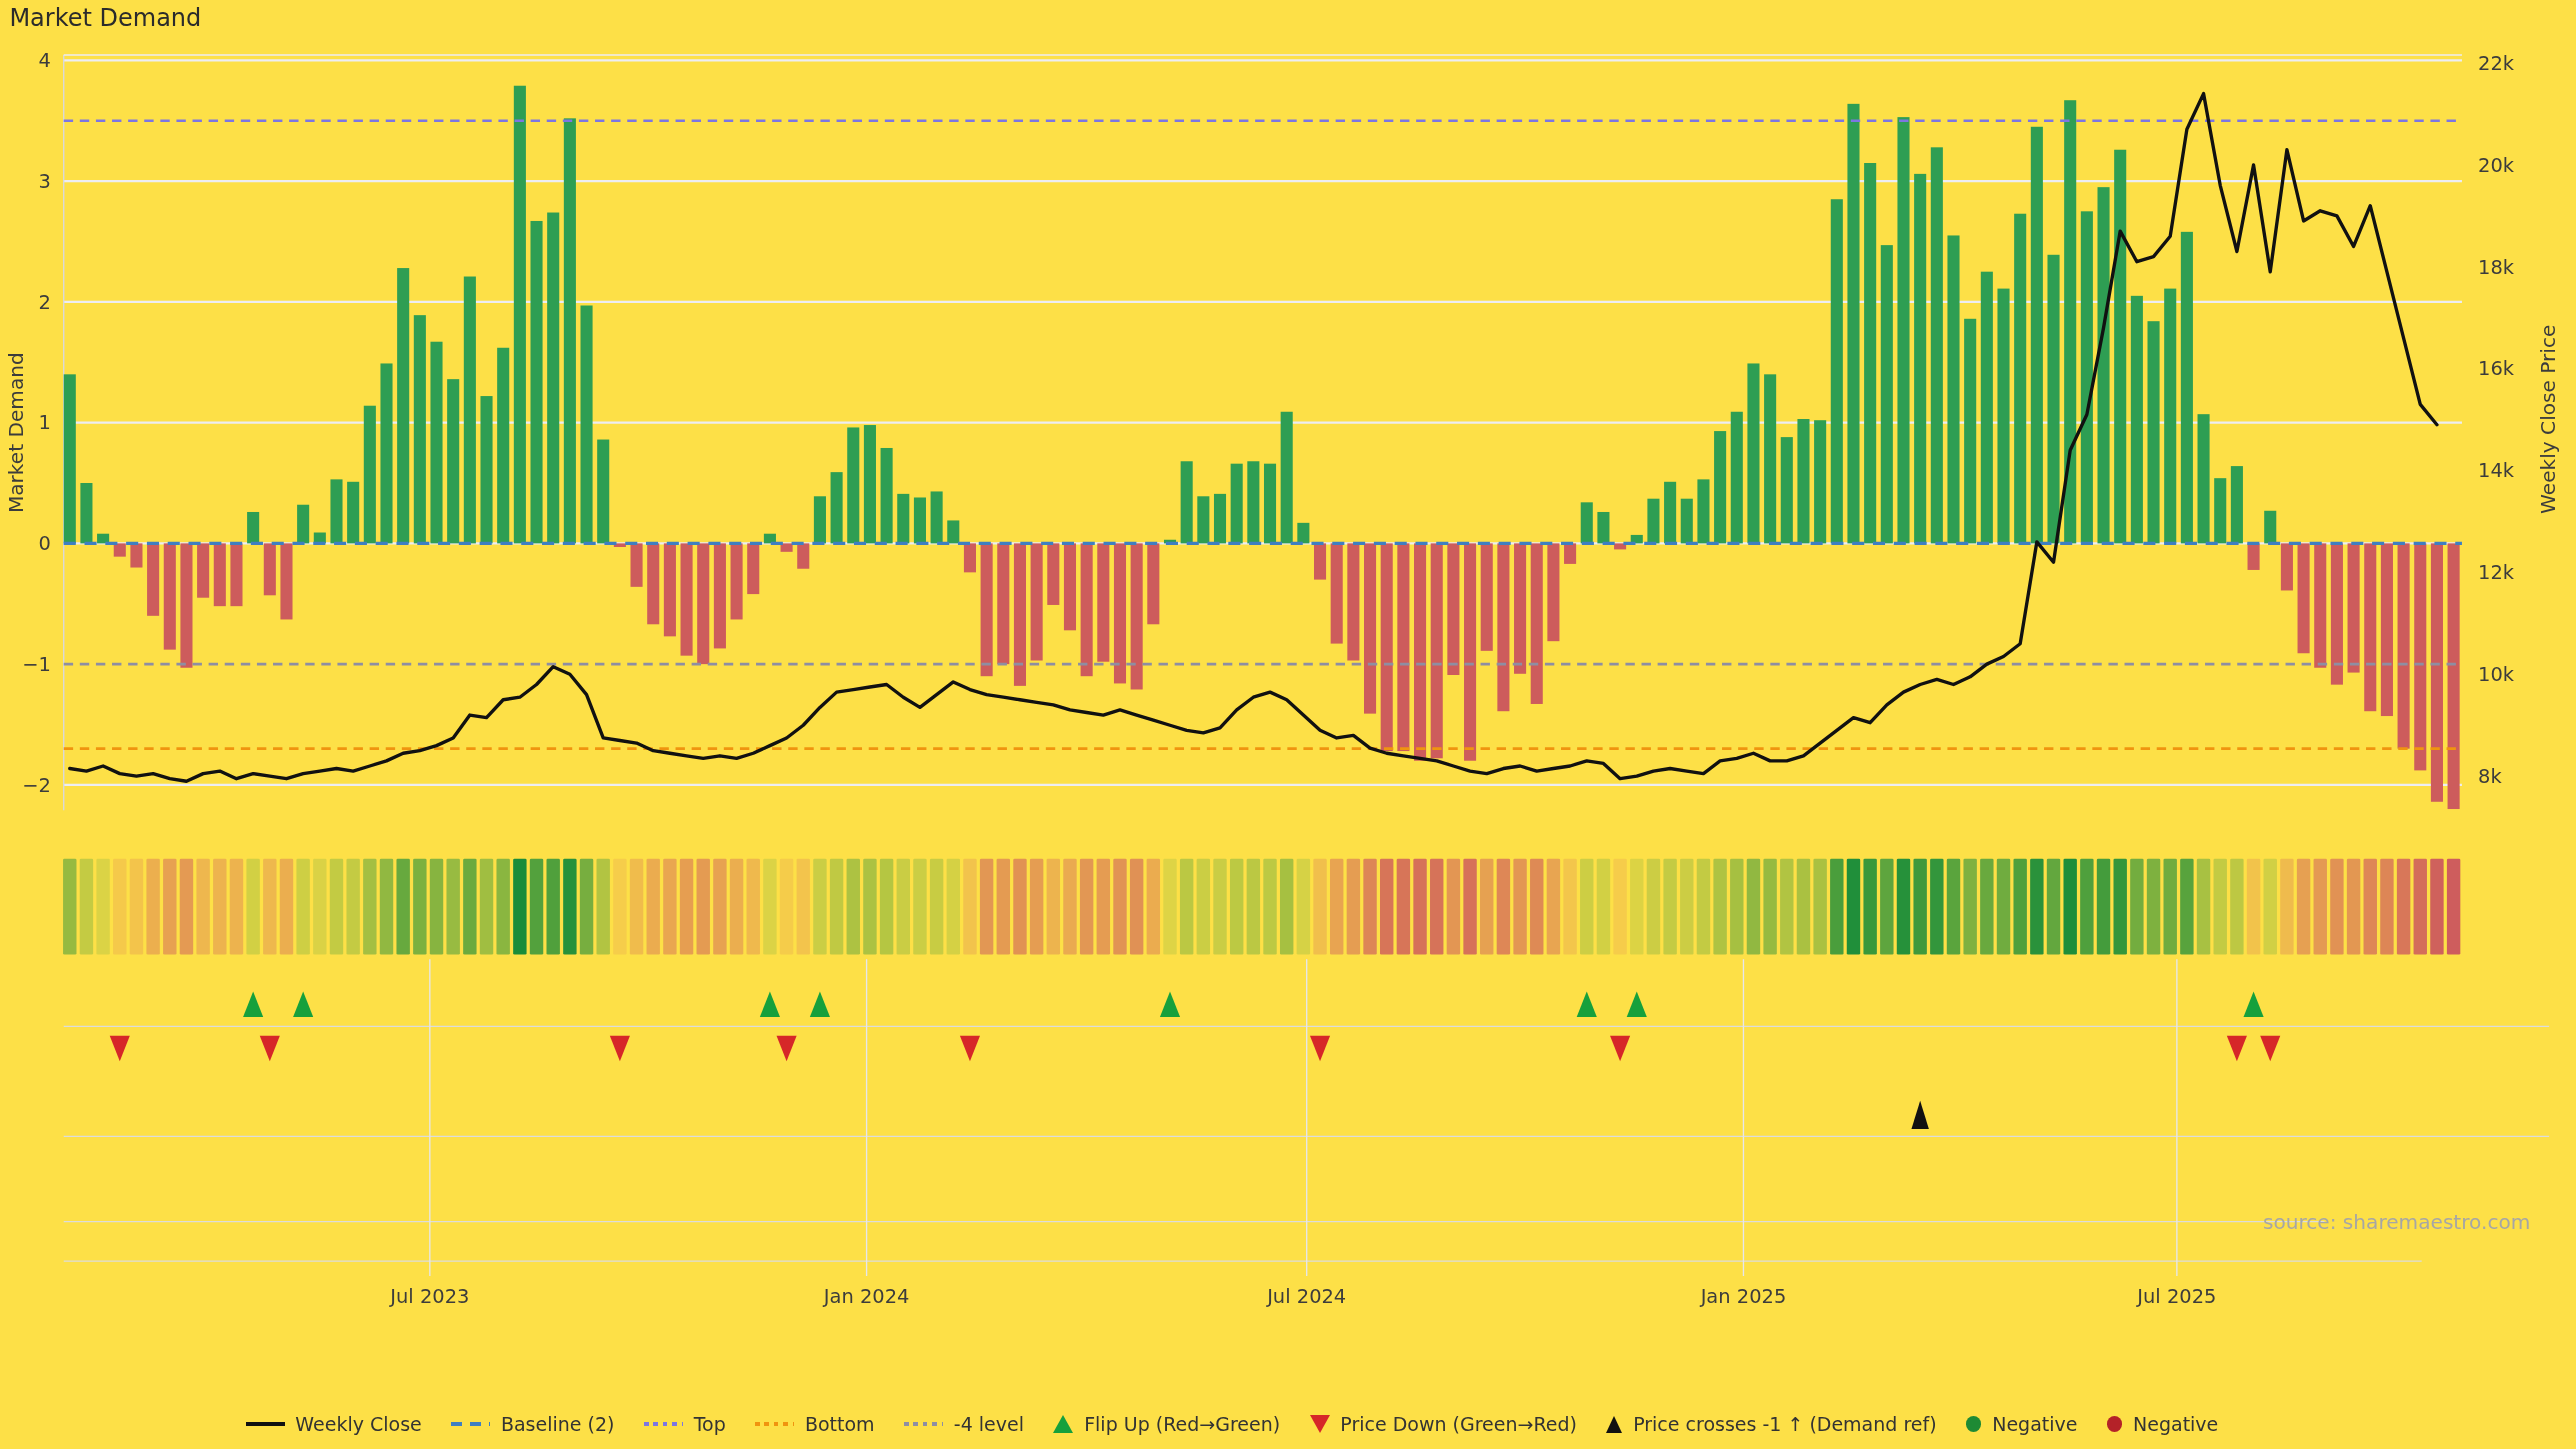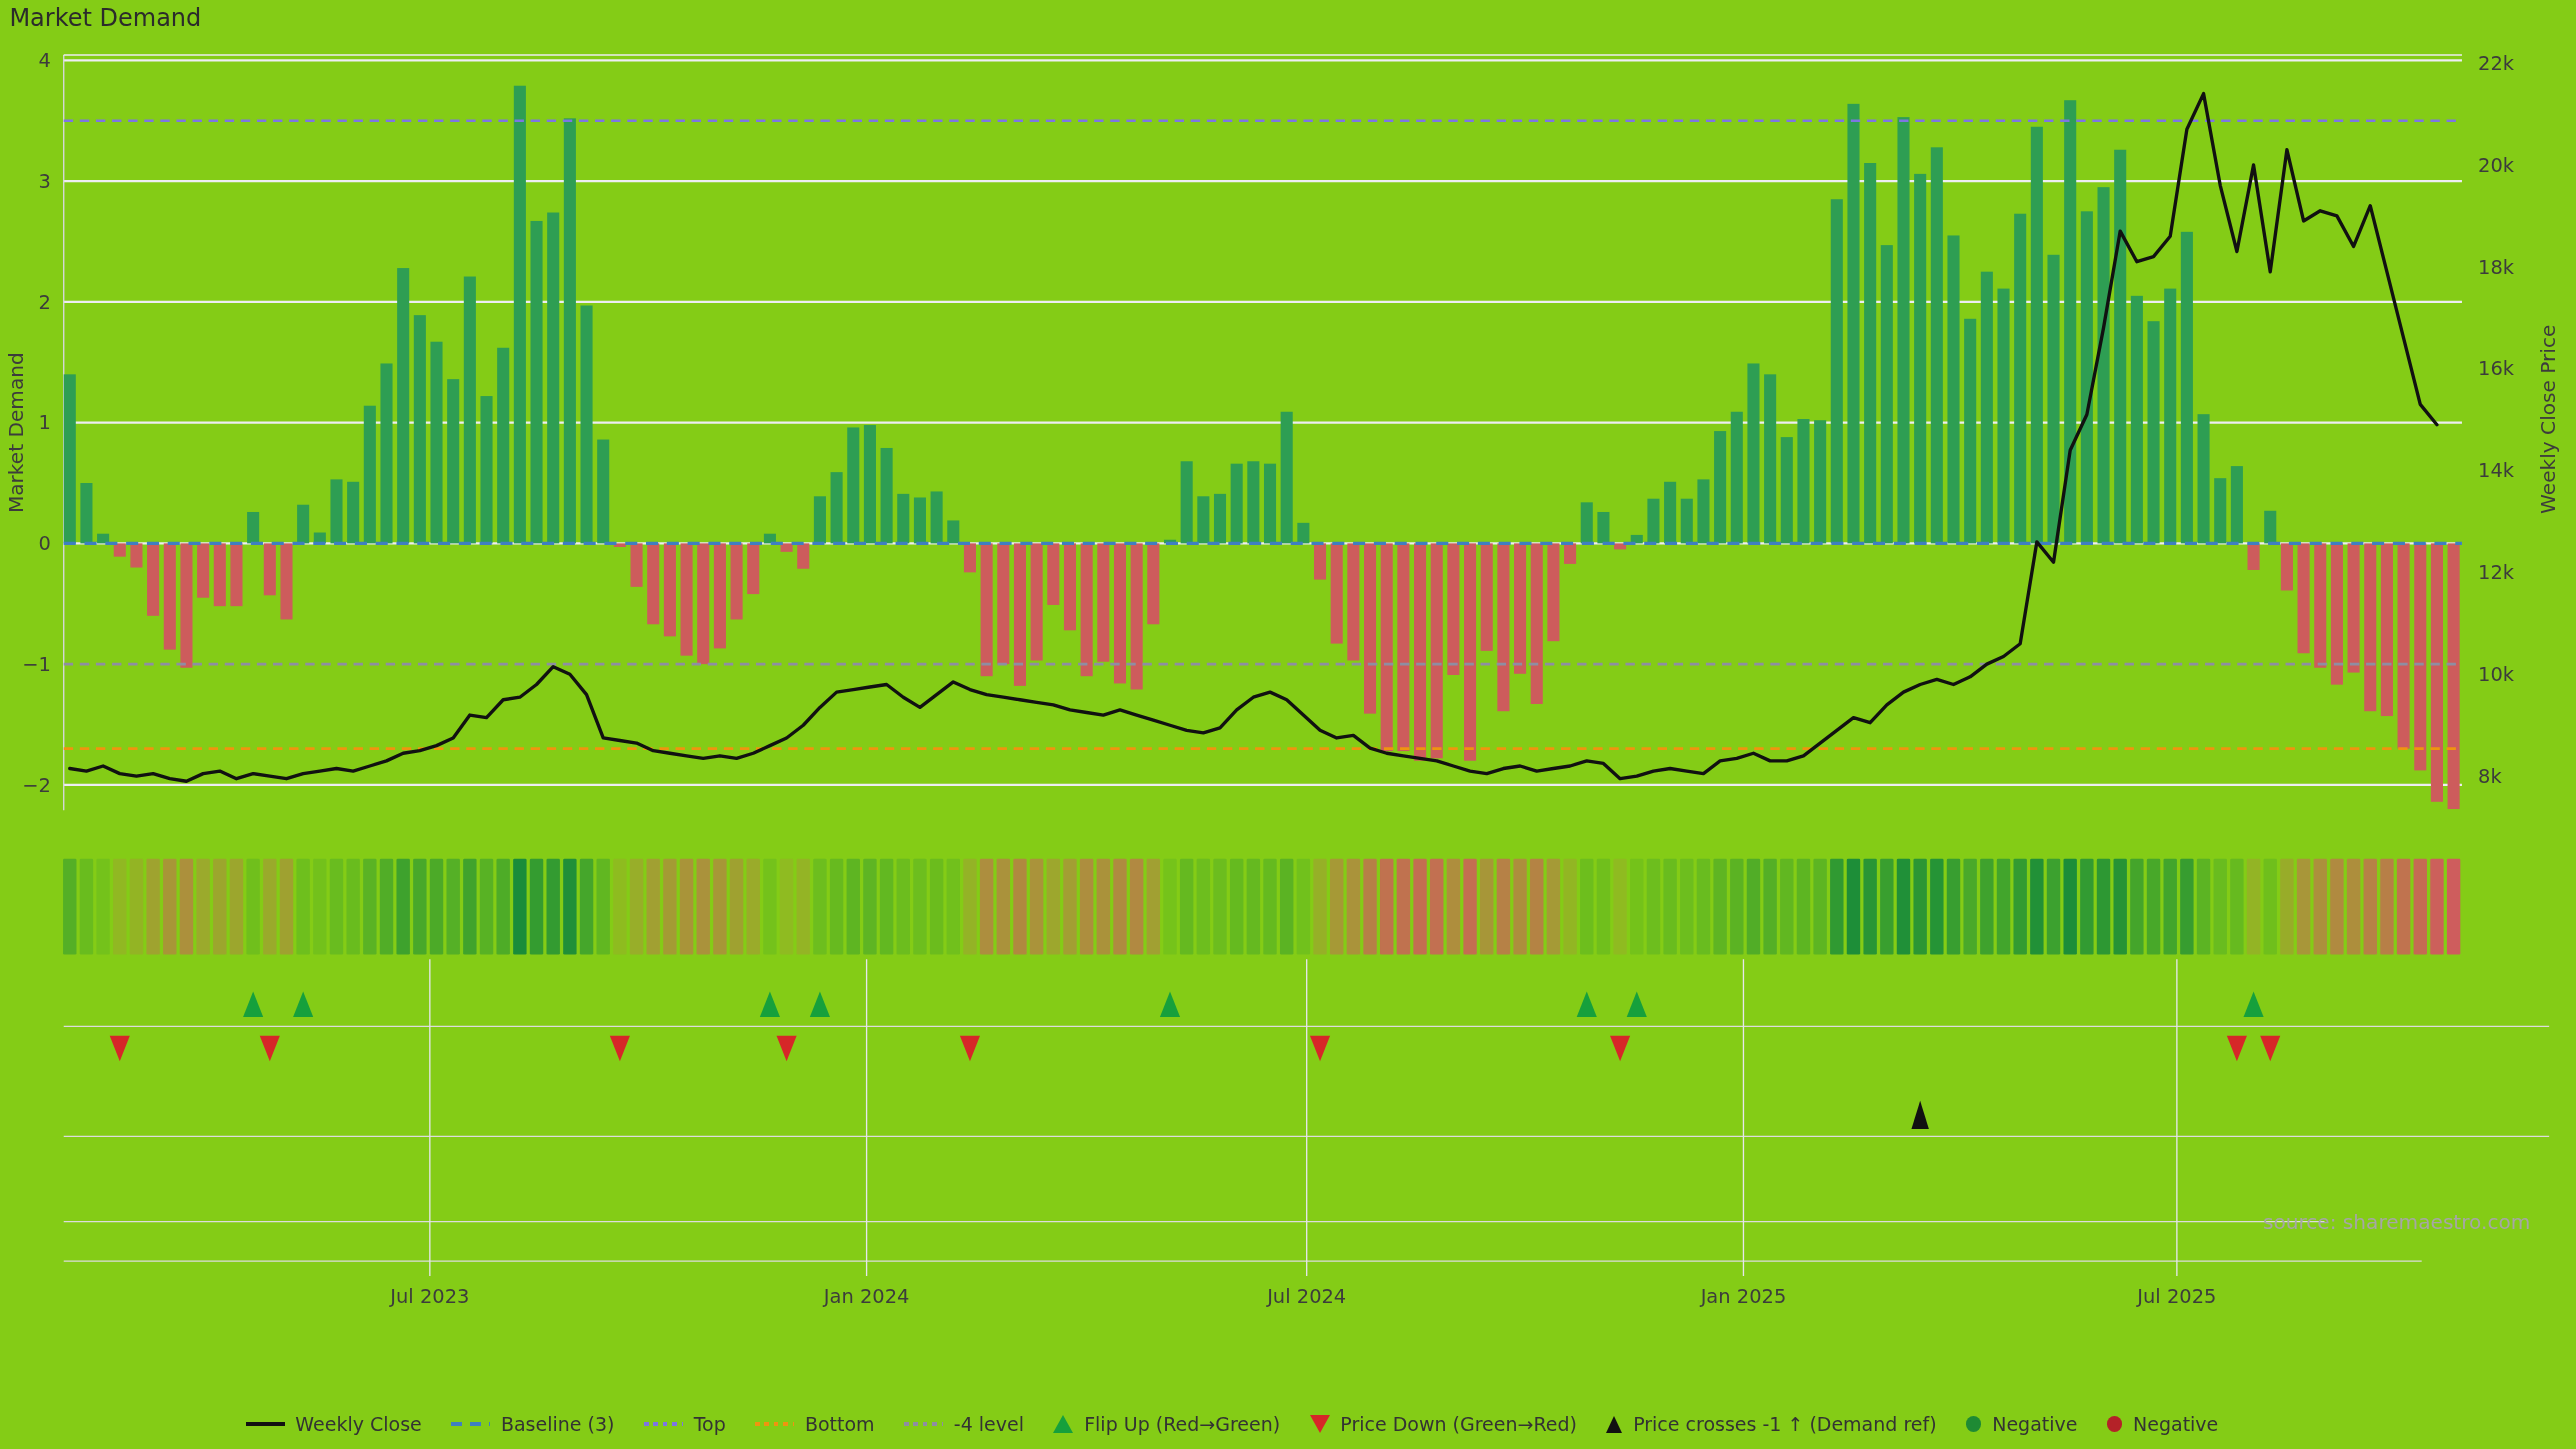--- a/index.html
+++ b/index.html
@@ -1,16 +1,16 @@
 <!DOCTYPE html>
 <html style="font-size:10.7px"><head>
 <meta charset="utf-8">
 <style>
   html,body{margin:0;padding:0;background:#fff;}
-  .page{position:relative;width:2576px;height:1449px;background:#84cc16;overflow:hidden;
+  .page{position:relative;width:2576px;height:1449px;background:#fde047;overflow:hidden;
         font-family:"DejaVu Sans","Liberation Sans",sans-serif;}
   .page-title{position:absolute;left:9.4px;top:4px;font-size:24px;color:#2b2b2b;}
   #chart-svg{position:absolute;left:0;top:0;}
   text.tick{font-family:"DejaVu Sans","Liberation Sans",sans-serif;font-size:29px;fill:#3c3c3c;}
   text.axis-title{font-family:"DejaVu Sans","Liberation Sans",sans-serif;font-size:30px;fill:#3c3c3c;}
   text.xlab{font-family:"DejaVu Sans","Liberation Sans",sans-serif;font-size:29px;fill:#3c3c3c;}
   text.source{font-family:"DejaVu Sans","Liberation Sans",sans-serif;font-size:30px;fill:#a6a6a6;}
   .legend{position:absolute;left:0;top:1413px;width:2464px;display:flex;justify-content:center;
           align-items:center;gap:29.5px;font-size:19px;color:#333;}
   .lg-item{display:flex;align-items:center;gap:10.7px;white-space:nowrap;}
@@ -401,21 +401,21 @@
       </g>
       <text x="3772" y="1832" text-anchor="end" class="source">source: sharemaestro.com</text>
     </svg>
   <div class="legend" id="legend">
       <span class="lg-item">
         <span class="sw sw-line" style="--c: #111111;"></span>
         <span>Weekly Close</span>
       </span>
       <span class="lg-item">
         <span class="sw sw-dash" style="--c: #3f7fc1;"></span>
-        <span>Baseline (3)</span>
+        <span>Baseline (2)</span>
       </span>
       <span class="lg-item">
         <span class="sw sw-dot" style="--c: #7d76e2;"></span>
         <span>Top</span>
       </span>
       <span class="lg-item">
         <span class="sw sw-dot" style="--c: #f0940f;"></span>
         <span>Bottom</span>
       </span>
       <span class="lg-item">

